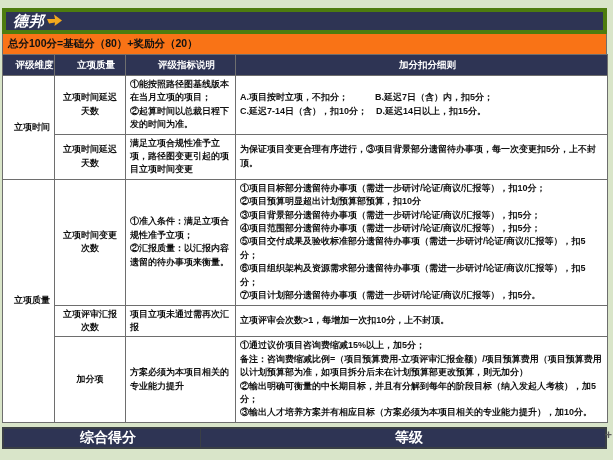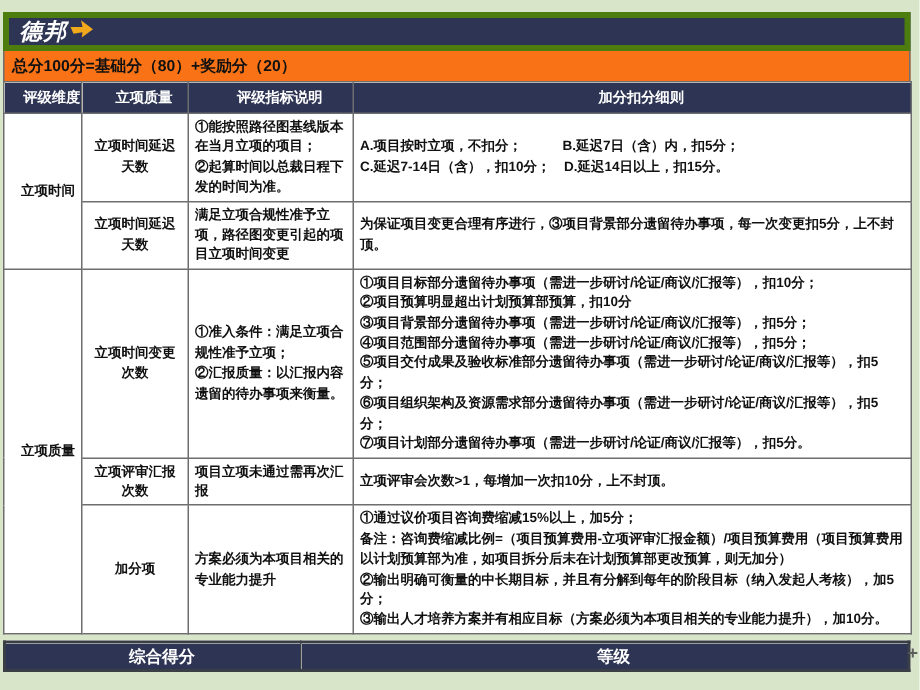--- a/index.html
+++ b/index.html
@@ -23,21 +23,21 @@
   td, th { border:1px solid #6e6e6e; overflow:hidden;padding-left:12px; }
   .main th { background:#2e3454; color:#fff; font-size:9.5px; font-weight:bold; height:21px; text-align:center; }
   .main td { font-size:9px; color:#111; vertical-align:middle; padding:2px 4px; line-height:13.4px; }
   .cell-dim { font-weight:bold; text-align:right; font-size:9.5px; }
   .cell-ind { font-weight:bold; text-align:center; font-size:9px;margin-top:16px; }
   .cell-desc, .cell-det { white-space:pre-line; text-align:left;font-weight:bold; }
   .r1 { height:55px; } .r2 { height:38px; } .r3 { height:96px; } .r4 { height:27px;padding-left:20px; } .r5 { height:82px; }
 
   
   .grades { margin-top:4px; border:2px solid #3a3f45; }
-  .grades th { background:#2e3454; color:#fff; font-size:11px; font-weight:bold; height:19px; text-align:center; border:1px solid #3a3f45; }
+  .grades th { background:#2e3454; color:#fff; font-size:14px; font-weight:bold; height:19px; text-align:center; border:1px solid #3a3f45; }
   .grades td { height:13px; font-size:9px; color:#111; text-align:center; border:1px solid #5a5a5a; }
 
   .cursor-plus { position:absolute; right:1px; top:430px; color:#5d5d5d; font-size:12px; font-weight:bold; line-height:10px; }
 </style>
 </head>
 <body>
 
 <div class="canvas">
   <div class="sheet">
 

